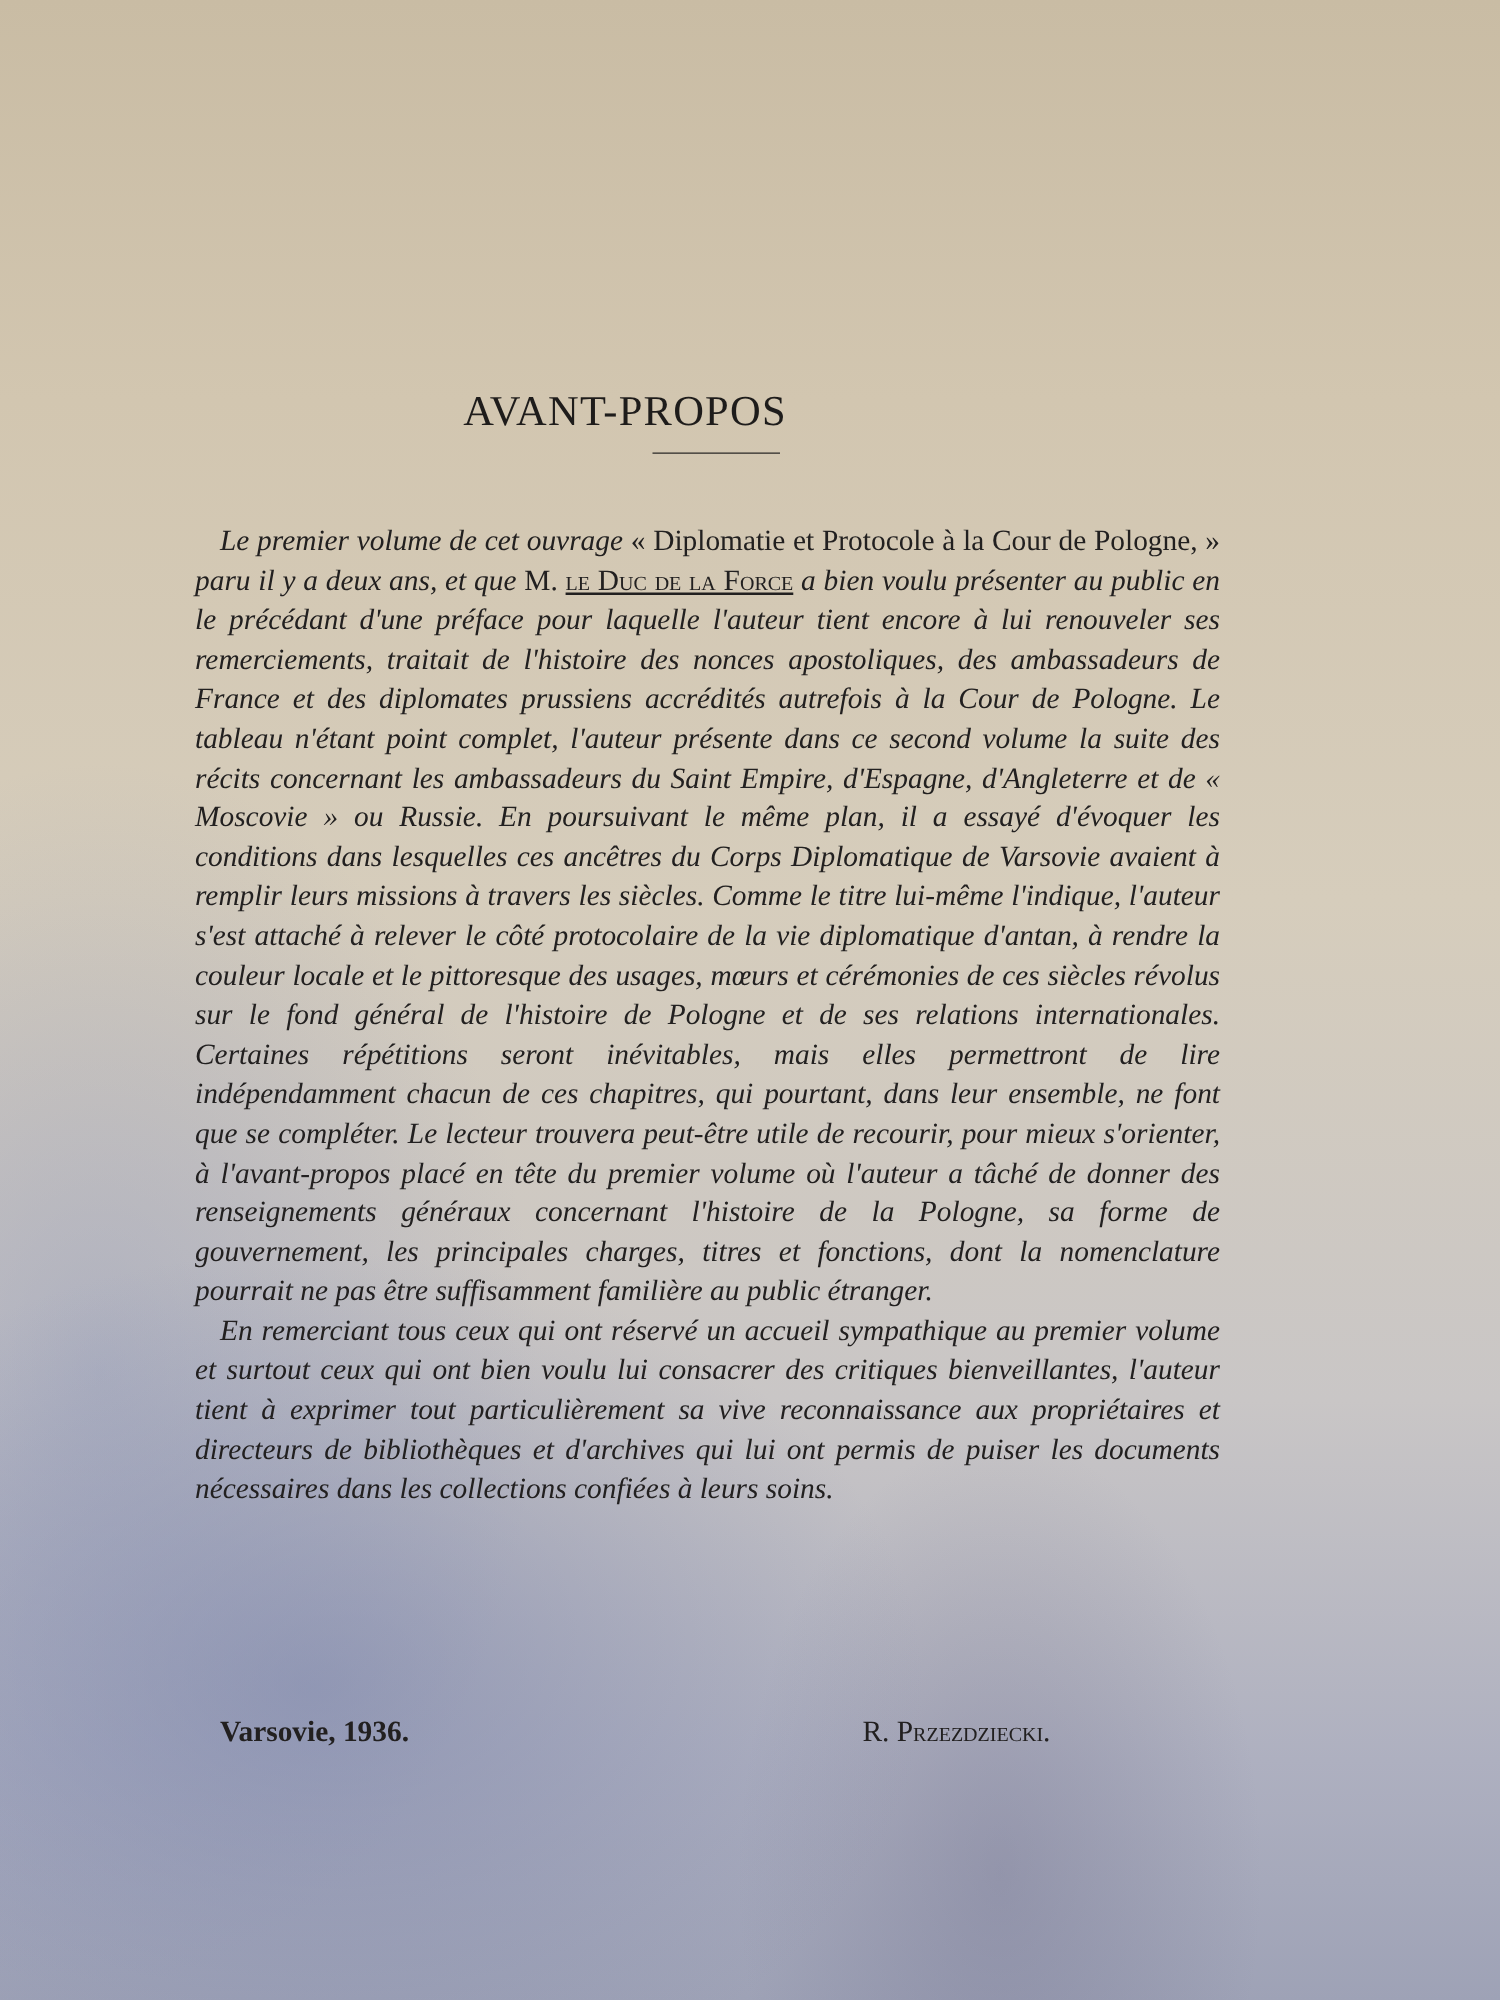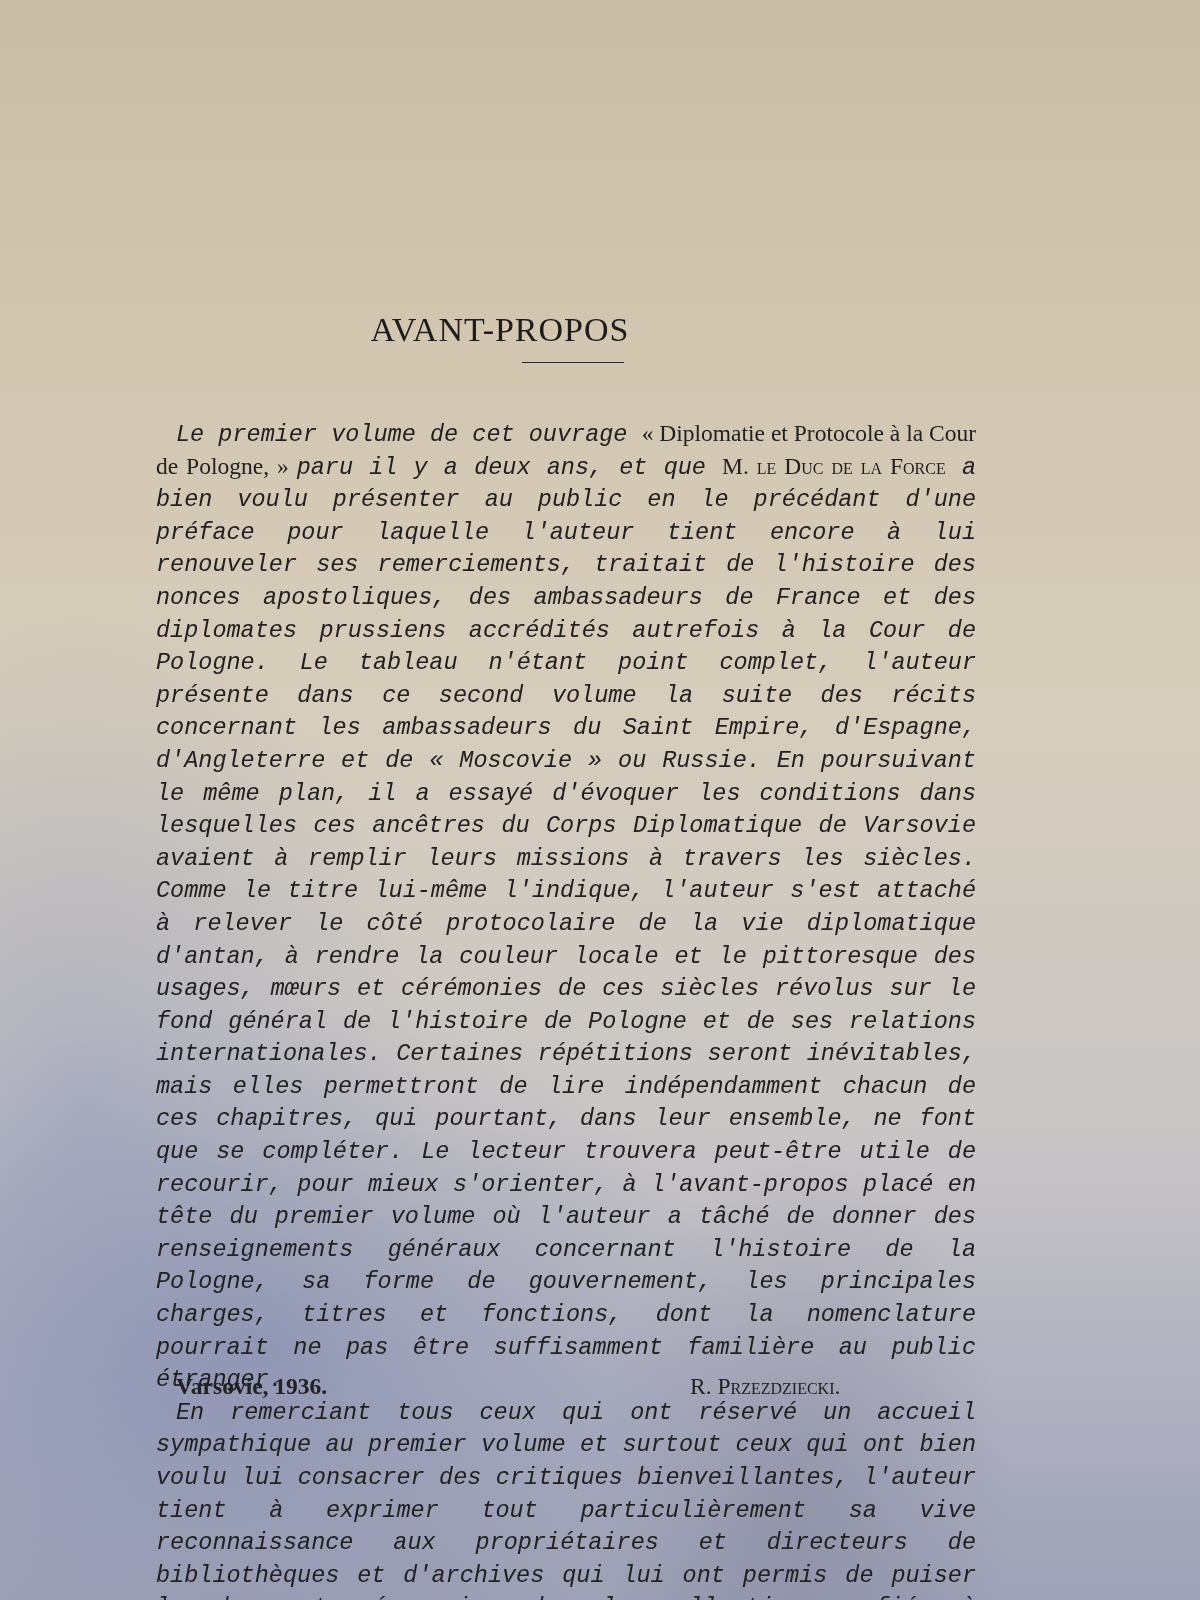--- a/index.html
+++ b/index.html
@@ -23,22 +23,22 @@
     position: absolute; left: 522px; top: 362px; width: 102px; height: 0;
     border-top: 1.5px solid #2a2826;
   }
   .body-text {
     position: absolute; left: 156px; top: 418px; width: 820px;
     font-family: "Liberation Serif", serif;
     font-size: 23.5px; line-height: 31.6px; text-align: justify;
     color: #222020;
   }
   .body-text p { margin: 0; text-indent: 20px; }
-  .body-text .it { font-style: italic; font-family: Liberation Mono, monospace; }
-  .body-text .sc { font-variant: small-caps; }
+  .body-text .it { font-style: italic; }
+  .body-text .sc { font-variant: small-caps; text-decoration: underline; }
   .signoff {
     position: absolute; top: 1373px; left: 176px; width: 750px;
     font-family: "Liberation Serif", serif; font-size: 23.5px; color: #222020;
   }
   .signoff .place { position: absolute; left: 0; top: 0; font-weight: bold; }
   .signoff .author { position: absolute; left: 514px; top: 0; font-variant: small-caps; text-align: right; }
 </style>
 </head>
 <body>
 

